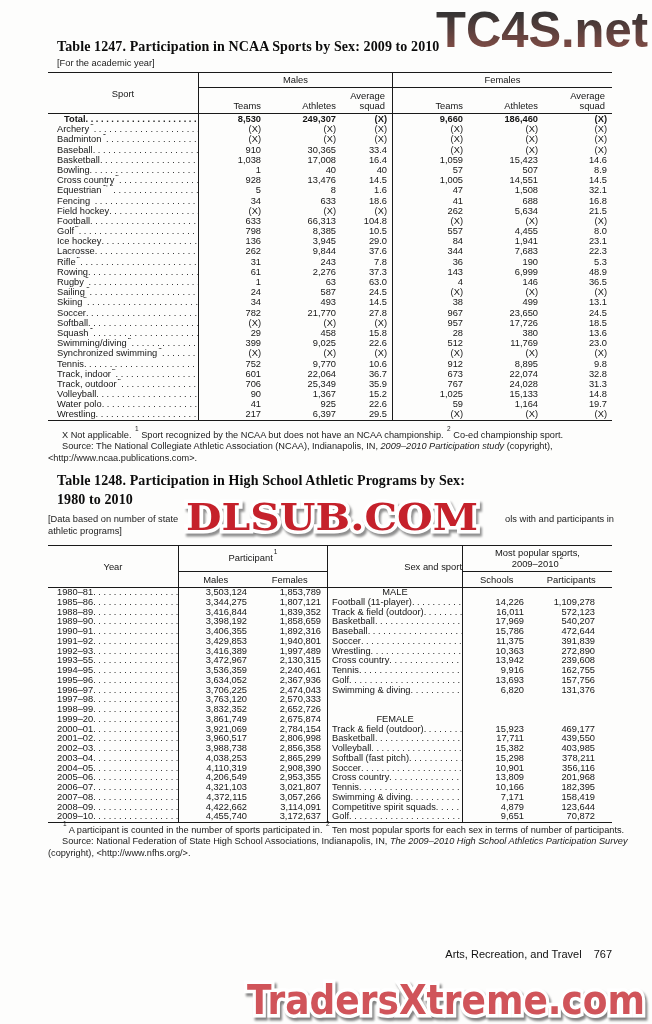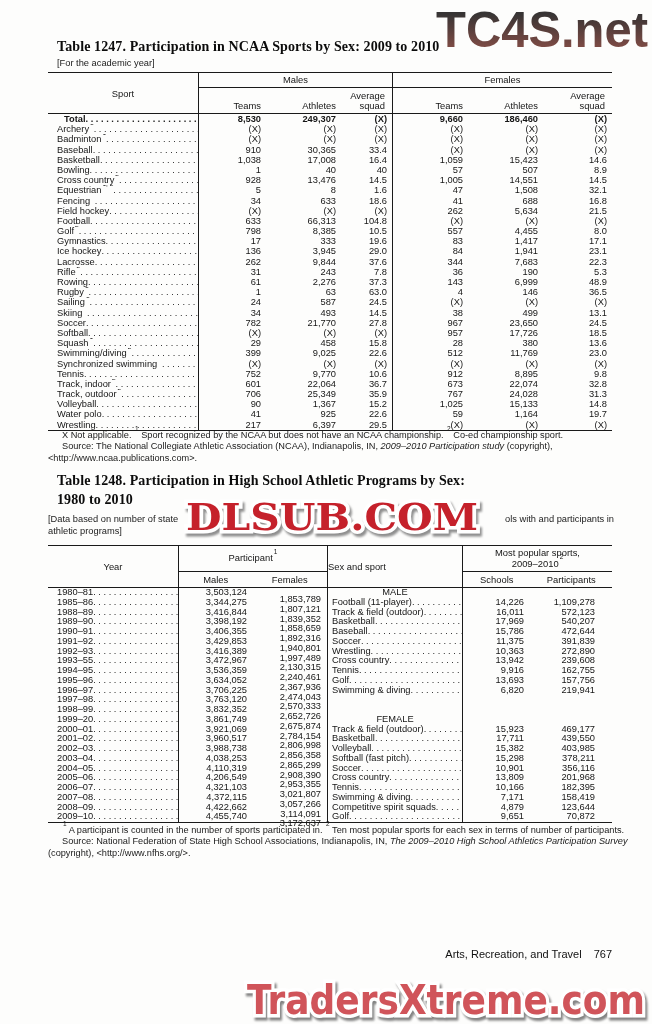--- a/index.html
+++ b/index.html
@@ -74,34 +74,34 @@
   #t1248{position:absolute;left:48px;top:545px;width:564px;}
   .t1248-head{
     display:flex;height:43px;font-size:9.4px;box-sizing:border-box;
     border-top:1px solid #1a1a1a;border-bottom:1px solid #1a1a1a;
   }
   .h2-year{width:130px;display:flex;align-items:center;justify-content:center;}
   .h2-part,.h2-pop{display:flex;flex-direction:column;border-left:1px solid #1a1a1a;box-sizing:border-box;}
   .h2-part{width:149px;}
   .h2-pop{width:150px;}
   .h2-sex{width:135px;border-left:1px solid #1a1a1a;box-sizing:border-box;
-    display:flex;align-items:center;justify-content:flex-start;}
+    display:flex;align-items:center;justify-content:flex-end;}
   .h2-label{flex:1;display:flex;align-items:center;justify-content:center;
     border-bottom:1px solid #1a1a1a;text-align:center;line-height:10.5px;}
   .h2-sub{display:flex;height:15px;align-items:center;}
   .h2-sub div{text-align:center;box-sizing:border-box;}
   .h2-m{width:74px;}.h2-f{width:75px;}
   .h2-s{width:68px;}.h2-p{width:82px;}
 
   .t1248-body{border-bottom:1px solid #1a1a1a;}
   .r2{display:flex;height:9.75px;line-height:9.85px;font-size:9.3px;}
   .r2 .cell2{box-sizing:border-box;}
   .r2 .y{width:130px;display:flex;padding-left:9px;overflow:hidden;}
   .r2 .m2{width:74px;border-left:1px solid #1a1a1a;padding-right:5px;}
-  .r2 .f2{width:75px;padding-right:6px;margin-top:7px;}
+  .r2 .f2{width:75px;padding-right:6px;}
   .r2 .s2{width:135px;border-left:1px solid #1a1a1a;display:flex;padding-left:4px;overflow:hidden;}
   .r2 .s2.group{justify-content:center;padding-left:0;}
   .r2 .sc2{width:68px;border-left:1px solid #1a1a1a;padding-right:6px;}
   .r2 .p2{width:82px;padding-right:17px;}
 
   
   #footer-section{position:absolute;right:40px;top:948px;font-size:11px;color:#111;}
   #footer-section .pn{margin-left:12px;}
   #footer-credit{position:absolute;left:48px;top:967px;font-size:10.3px;color:#111;}
 
@@ -285,32 +285,20 @@
           </div>
           <div class="cell num n0">798</div>
           <div class="cell num n1">8,385</div>
           <div class="cell num n2">10.5</div>
           <div class="cell num n3">557</div>
           <div class="cell num n4">4,455</div>
           <div class="cell num n5">8.0</div>
         </div>
         <div class="trow">
           <div class="cell c-sport">
-            <span class="lbl">Gymnastics</span>
-            <span class="dots"></span>
-          </div>
-          <div class="cell num n0">17</div>
-          <div class="cell num n1">333</div>
-          <div class="cell num n2">19.6</div>
-          <div class="cell num n3">83</div>
-          <div class="cell num n4">1,417</div>
-          <div class="cell num n5">17.1</div>
-        </div>
-        <div class="trow">
-          <div class="cell c-sport">
             <span class="lbl">Ice hockey</span>
             <span class="dots"></span>
           </div>
           <div class="cell num n0">136</div>
           <div class="cell num n1">3,945</div>
           <div class="cell num n2">29.0</div>
           <div class="cell num n3">84</div>
           <div class="cell num n4">1,941</div>
           <div class="cell num n5">23.1</div>
         </div>
@@ -708,21 +696,21 @@
             <span class="lbl">1996–97</span>
             <span class="dots"></span>
           </div>
           <div class="cell2 m2 num">3,706,225</div>
           <div class="cell2 f2 num">2,474,043</div>
           <div class="cell2 s2">
             <span class="lbl">Swimming &amp; diving</span>
             <span class="dots"></span>
           </div>
           <div class="cell2 sc2 num">6,820</div>
-          <div class="cell2 p2 num">219,941</div>
+          <div class="cell2 p2 num">131,376</div>
         </div>
         <div class="r2">
           <div class="cell2 y">
             <span class="lbl">1997–98</span>
             <span class="dots"></span>
           </div>
           <div class="cell2 m2 num">3,763,120</div>
           <div class="cell2 f2 num">2,570,333</div>
           <div class="cell2 s2"></div>
           <div class="cell2 sc2 num"></div>

